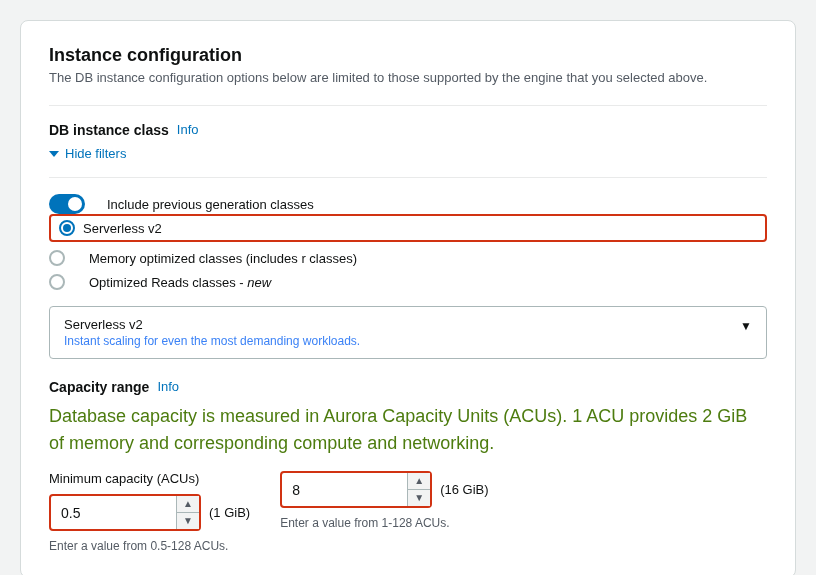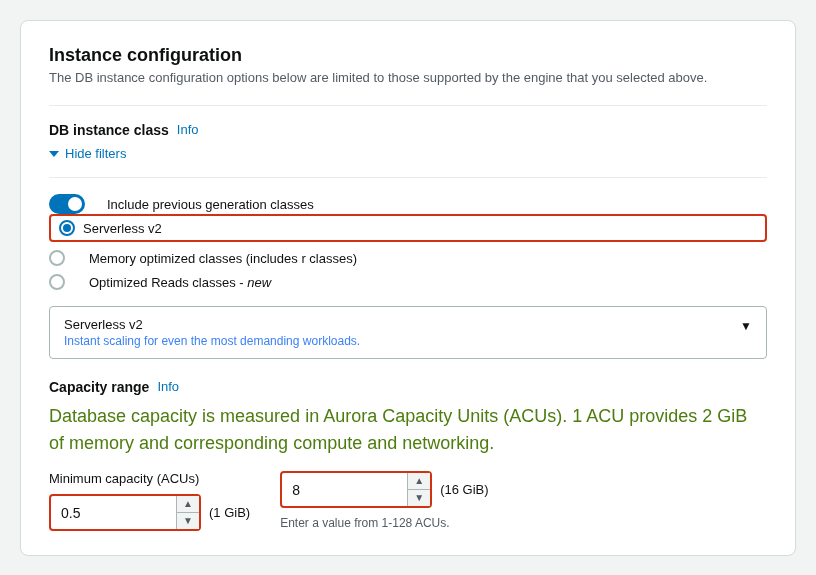--- a/index.html
+++ b/index.html
@@ -328,20 +328,21 @@
       <div class="input-row">
         <div class="number-input-wrapper">
           <input class="number-input" type="text" value="0.5" style="">
           <div class="spinner-buttons">
             <button class="spinner-btn">▲</button>
             <button class="spinner-btn">▼</button>
           </div>
         </div>
         <span class="unit-text">(1 GiB)</span>
       </div>
+      <div class="hint-text">Enter a value from 0.5-128 ACUs.</div>
     </div>
 
     <div class="capacity-field">
       <div class="input-row">
         <div class="number-input-wrapper">
           <input class="number-input" type="text" value="8" style="">
           <div class="spinner-buttons">
             <button class="spinner-btn">▲</button>
             <button class="spinner-btn">▼</button>
           </div>

